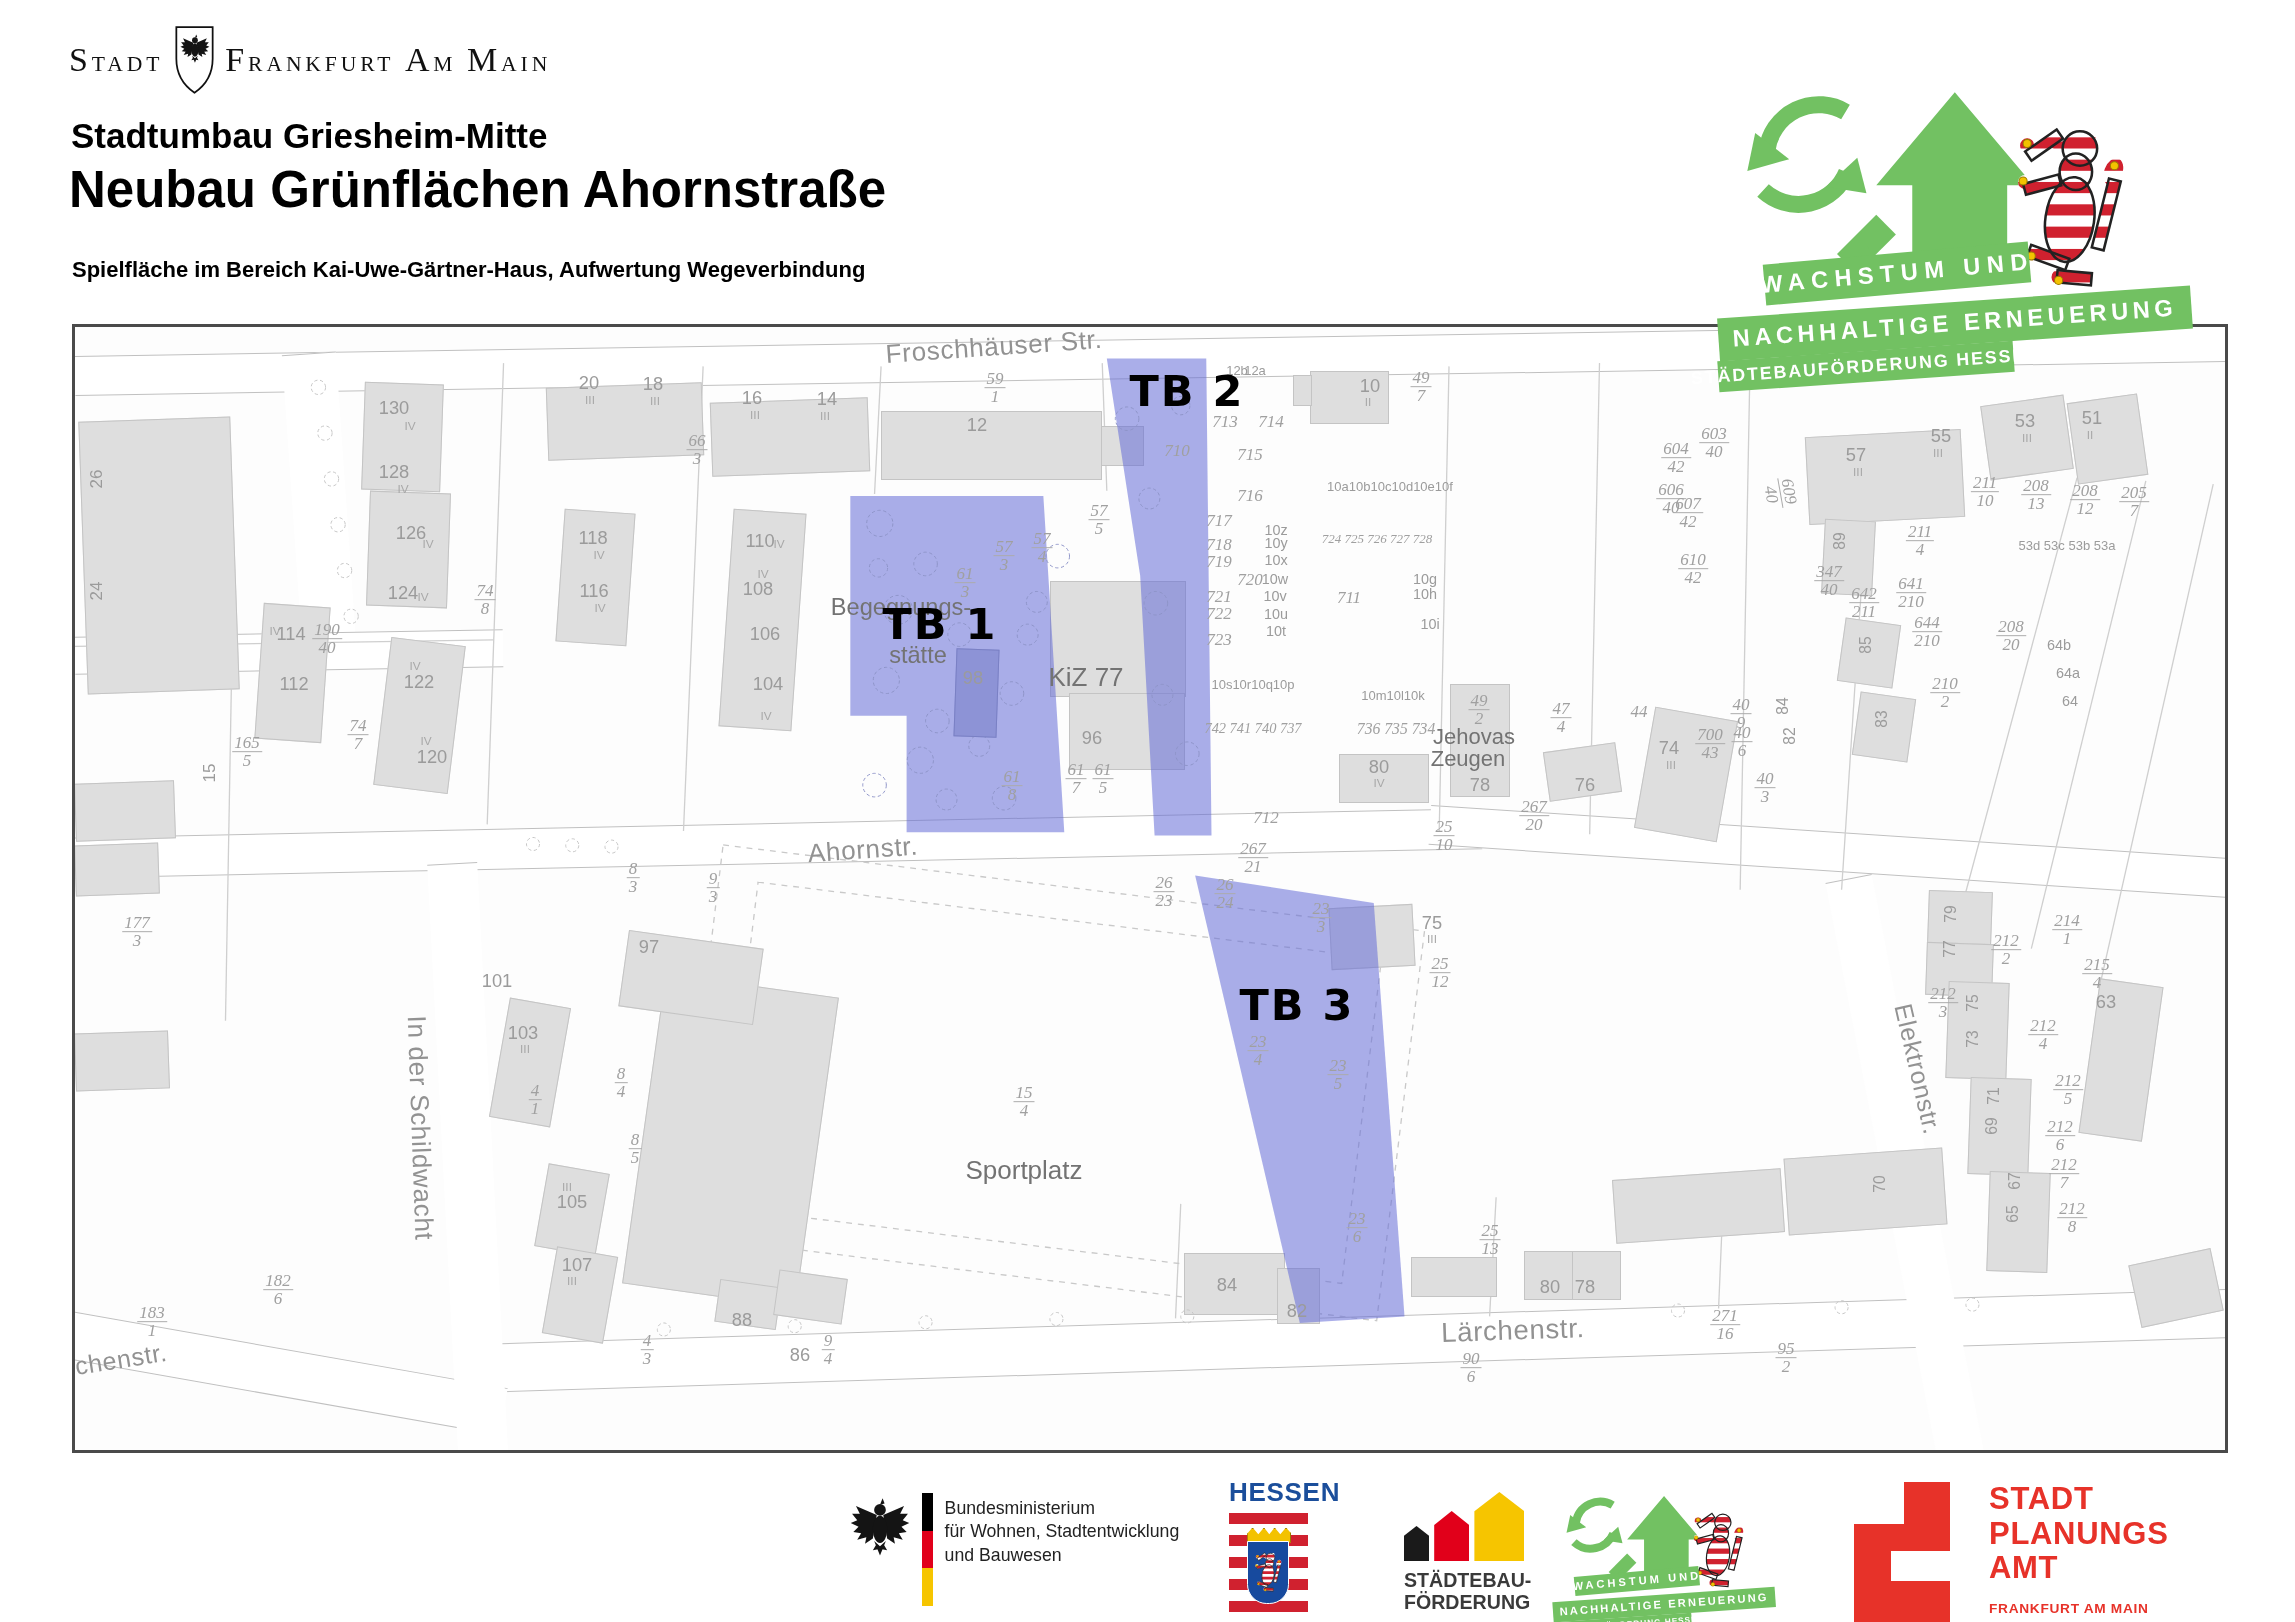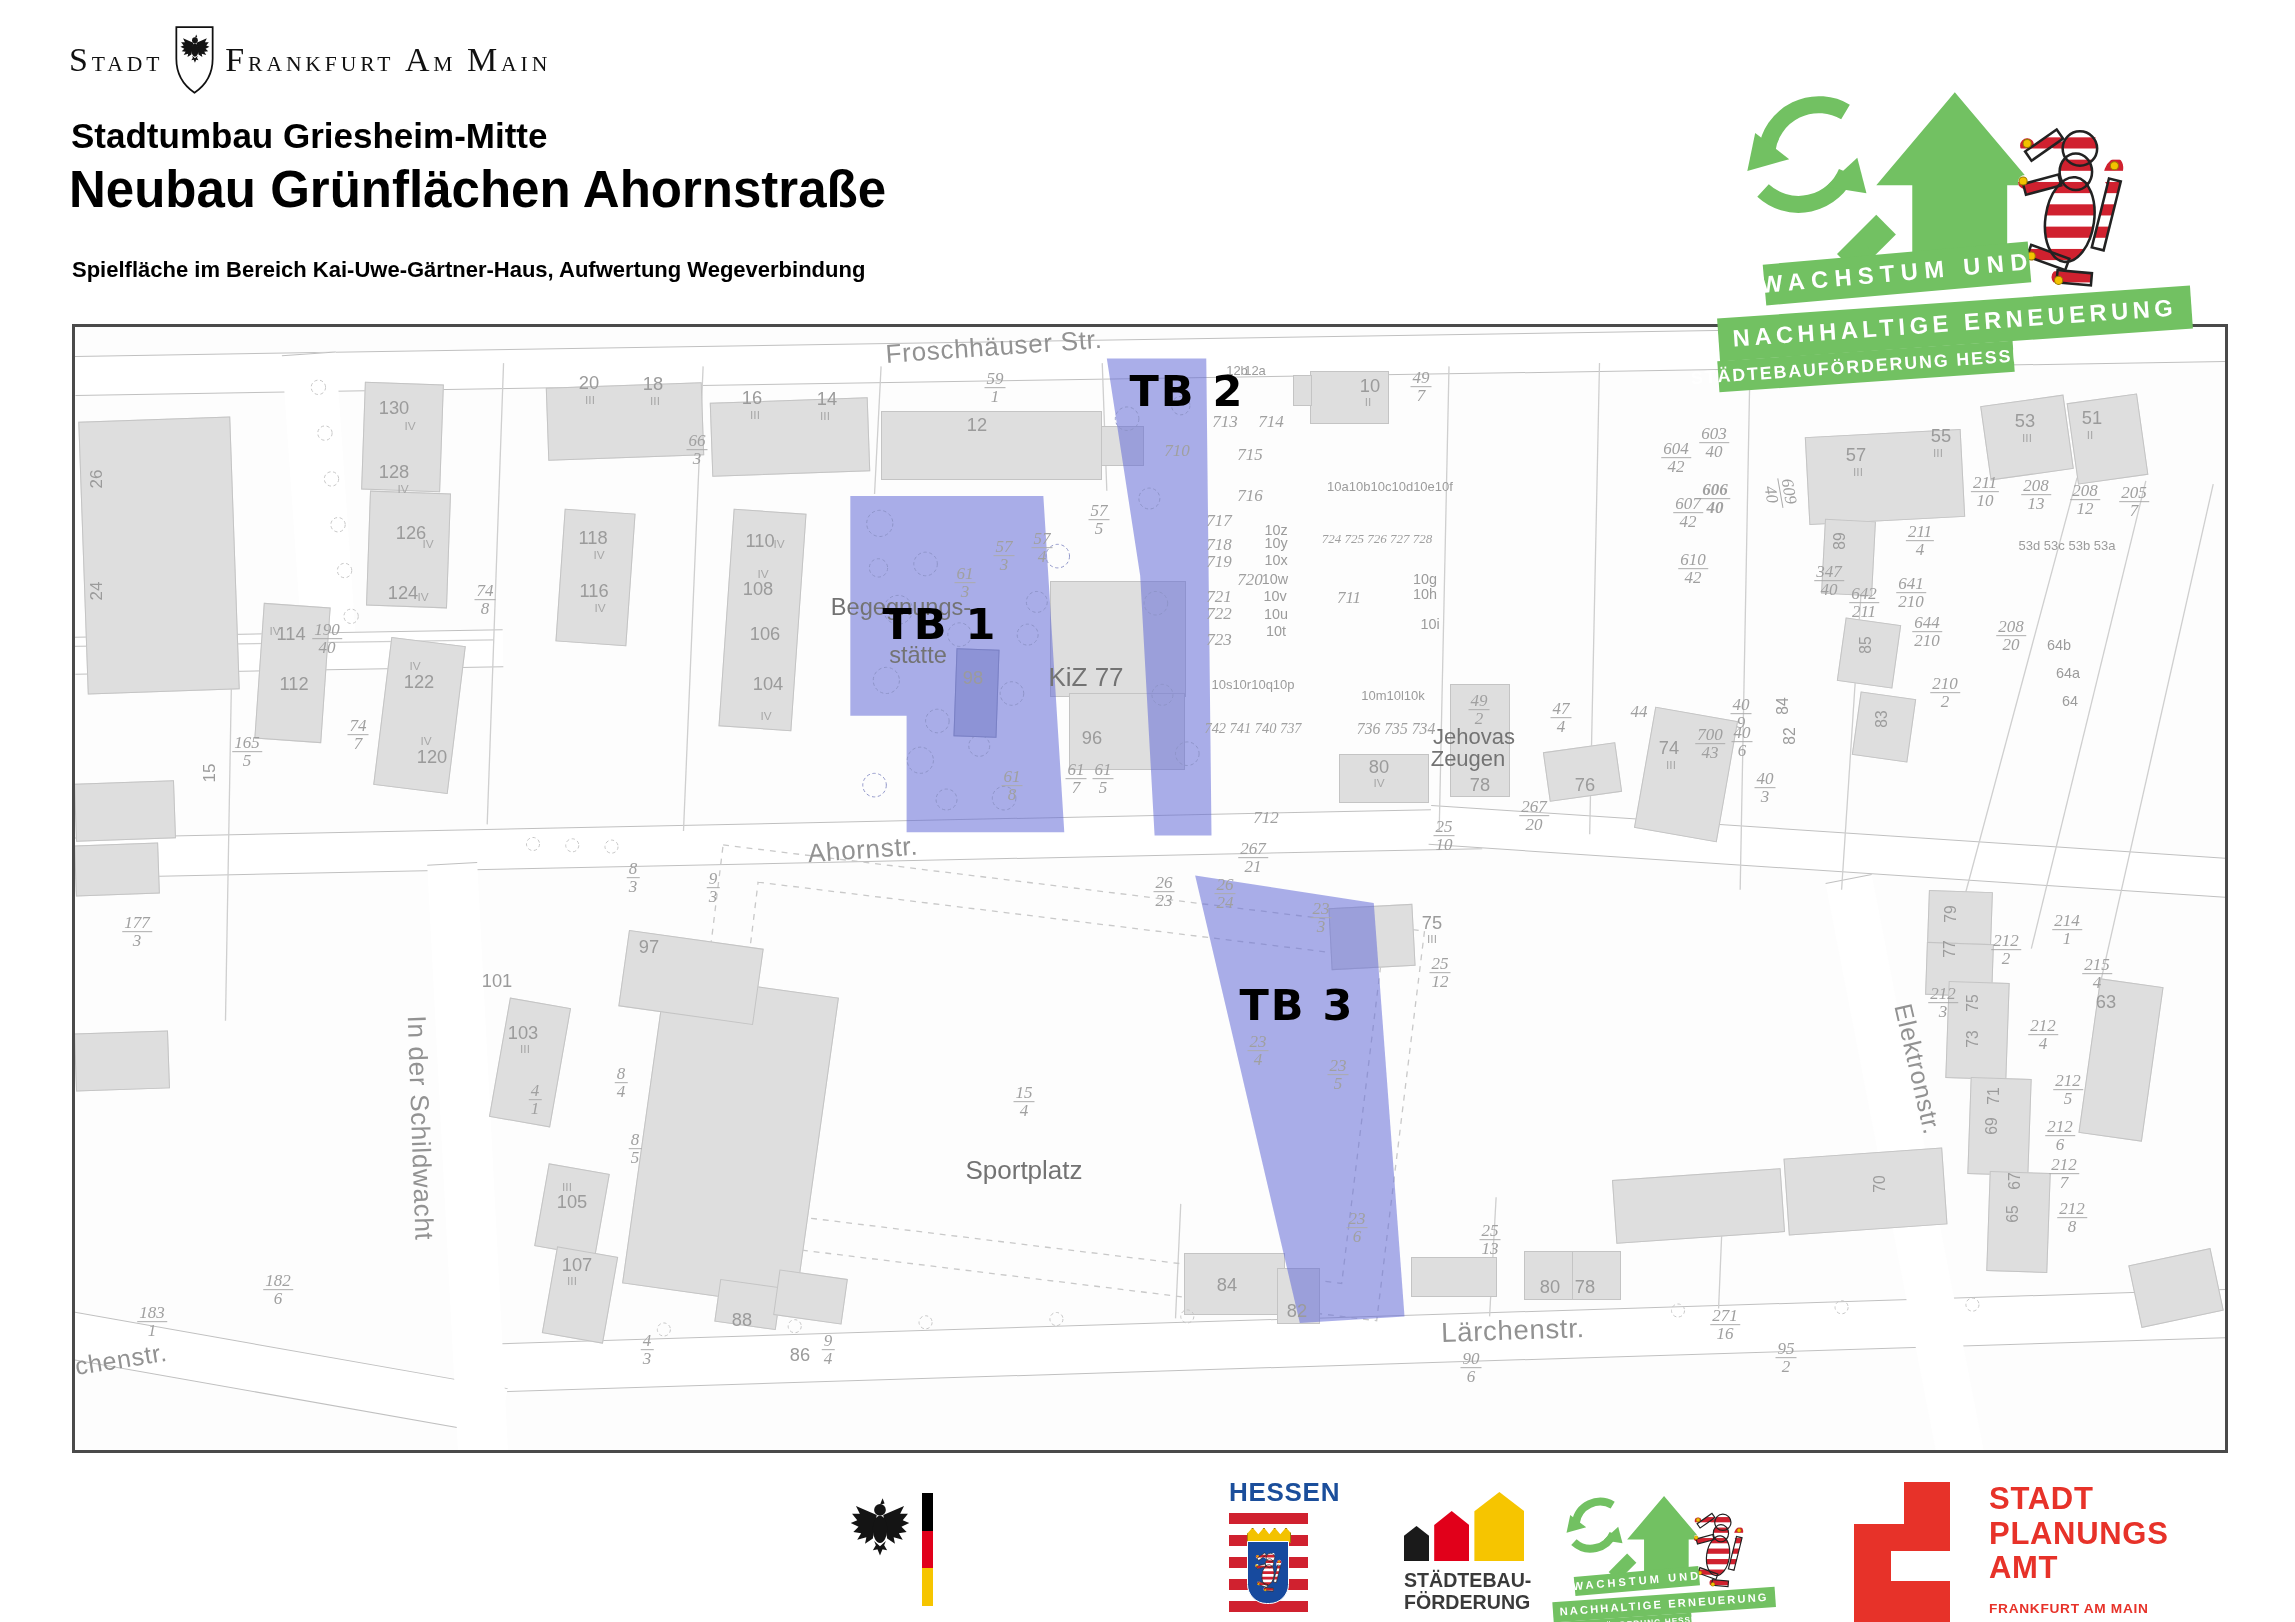--- a/index.html
+++ b/index.html
@@ -497,21 +497,21 @@
         <span>10</span>
       </span></div>
     <div class="lbl p" style="left: 1639px; top: 116px; transform: translate(-50%, -50%) rotate(0deg);"><span class="frac">
         <span class="nu">603</span>
         <span>40</span>
       </span></div>
     <div class="lbl p" style="left: 1601px; top: 131px; transform: translate(-50%, -50%) rotate(0deg);"><span class="frac">
         <span class="nu">604</span>
         <span>42</span>
       </span></div>
-    <div class="lbl p" style="left: 1640px; top: 172px; transform: translate(-50%, -50%) rotate(0deg); font-weight: bold;"><span class="frac">
+    <div class="lbl p" style="left: 1596px; top: 172px; transform: translate(-50%, -50%) rotate(0deg);"><span class="frac">
         <span class="nu">606</span>
         <span>40</span>
       </span></div>
     <div class="lbl p" style="left: 1613px; top: 186px; transform: translate(-50%, -50%) rotate(0deg);"><span class="frac">
         <span class="nu">607</span>
         <span>42</span>
       </span></div>
     <div class="lbl p" style="left: 1618px; top: 242px; transform: translate(-50%, -50%) rotate(0deg);"><span class="frac">
         <span class="nu">610</span>
         <span>42</span>
@@ -709,20 +709,25 @@
     <div class="lbl b" style="left: 1940px; top: 854px; font-size: 15.7px; transform: translate(-50%, -50%) rotate(-90deg);">67</div>
     <div class="lbl b" style="left: 1938px; top: 887px; font-size: 15.7px; transform: translate(-50%, -50%) rotate(-90deg);">65</div>
     <div class="lbl b" style="left: 1805px; top: 857px; font-size: 15.7px; transform: translate(-50%, -50%) rotate(-90deg);">70</div>
   </div>
 
 <div class="f-ministry">
   <svg width="60" height="65" viewBox="0 0 90 100">
     <use href="#eagleShape"></use>
   </svg>
   <div class="f-stripe"></div>
+  <div class="f-mintext">
+    <div>Bundesministerium</div>
+    <div>für Wohnen, Stadtentwicklung</div>
+    <div>und Bauwesen</div>
+  </div>
 </div>
 
 <div class="f-hessen">
   <div class="hname">HESSEN</div>
   <div class="h-flag">
     <div class="h-crown"></div>
     <div class="h-shield">
       <svg viewBox="0 0 110 170" width="27.5" height="43">
           <use href="#lionShape"></use>
         </svg>

